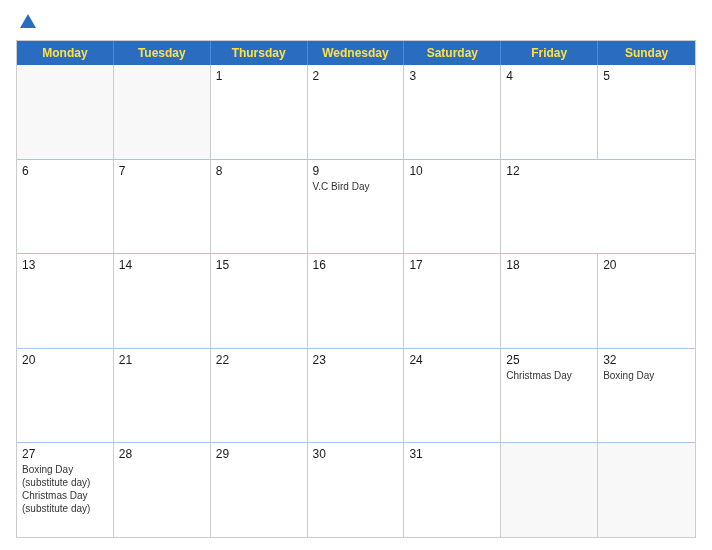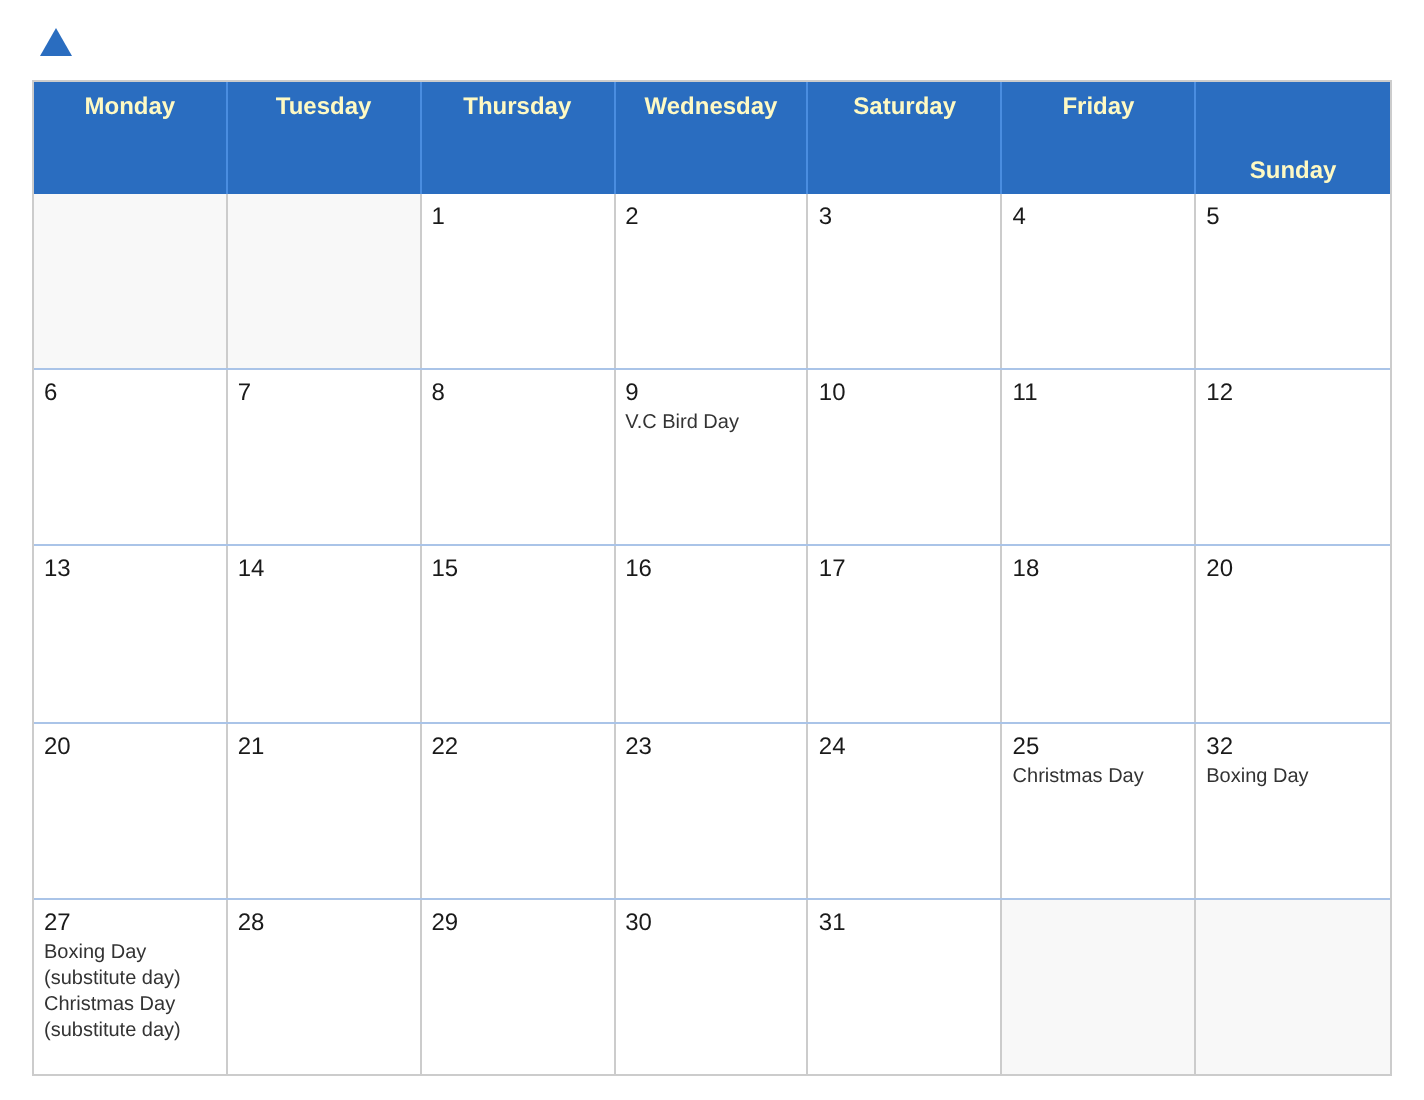--- a/index.html
+++ b/index.html
@@ -61,28 +61,28 @@
       border: 1px solid #ccc;
       display: flex;
       flex-direction: column;
     }
     .cal-header-row {
       display: grid;
       grid-template-columns: repeat(7, 1fr);
       background: #2a6dc0;
     }
     .cal-header-cell {
-      color: #fef9c3;
+      color: #fde047;
       font-size: 12px;
       font-weight: bold;
       text-align: center;
       padding: 5px 2px;
       border-right: 1px solid #4a8de0;
     }
-    .cal-header-cell:last-child { border-right: none; margin-top: 32px; }
+    .cal-header-cell:last-child { border-right: none; }
     .cal-body {
       flex: 1;
       display: flex;
       flex-direction: column;
     }
     .cal-week {
       display: grid;
       grid-template-columns: repeat(7, 1fr);
       flex: 1;
       border-bottom: 1px solid #aac4e8;
@@ -168,23 +168,20 @@
             <span class="day-num">8</span>
           </div>
           <div class="cal-cell">
             <span class="day-num">9</span>
             <div class="event">V.C Bird Day</div>
           </div>
           <div class="cal-cell">
             <span class="day-num">10</span>
           </div>
           <div class="cal-cell">
-            <span class="day-num">11</span>
-          </div>
-          <div class="cal-cell">
             <span class="day-num">12</span>
           </div>
         </div>
         <div class="cal-week">
           <div class="cal-cell">
             <span class="day-num">13</span>
           </div>
           <div class="cal-cell">
             <span class="day-num">14</span>
           </div>

